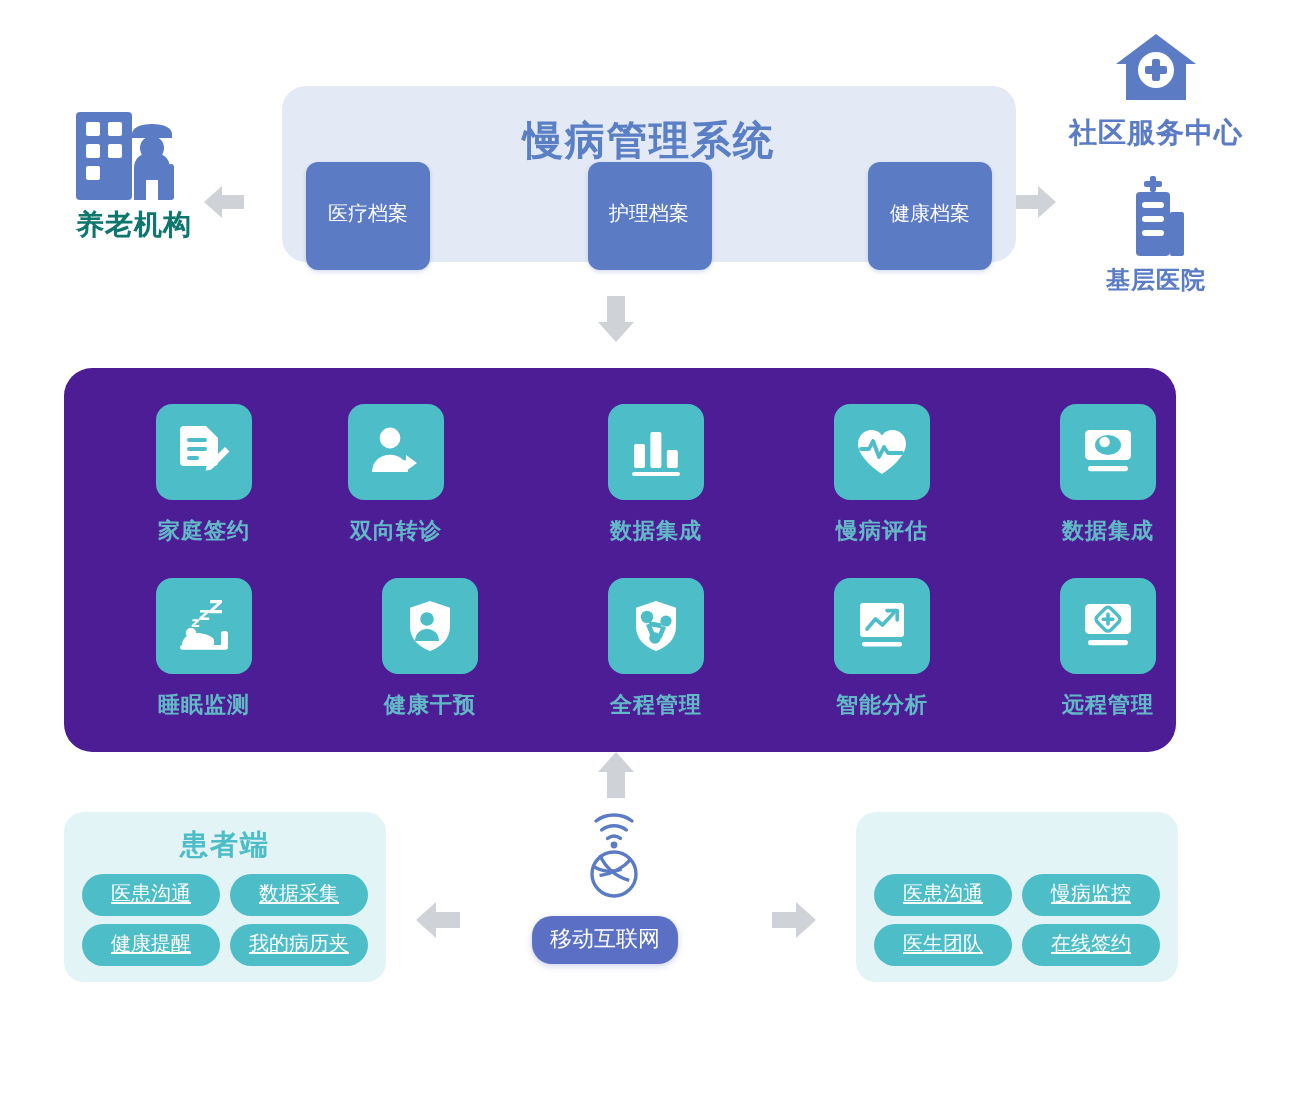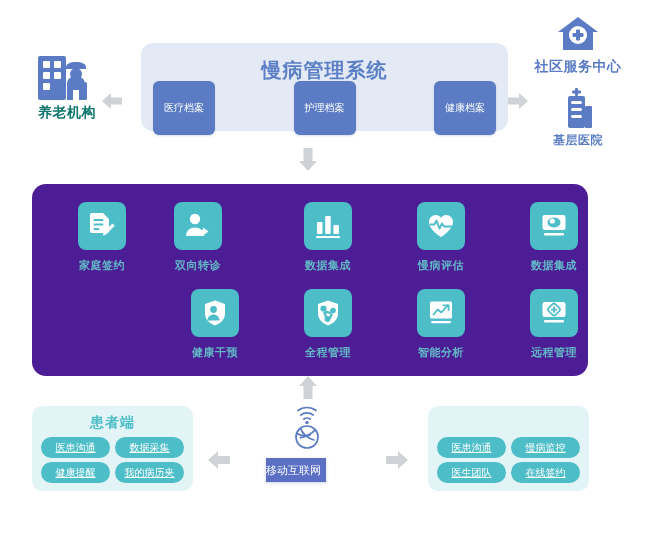--- a/index.html
+++ b/index.html
@@ -103,23 +103,23 @@
   }
   .chip{
     width:69px;height:21px;line-height:21px;text-align:center;
     background:#4dbdc8;color:#ffffff;border-radius:11px;
     font-size:10px;white-space:nowrap;text-decoration:underline;
   }
 
   #internet-block{position:absolute;left:262px;top:404px;width:90px;height:86px;}
   #internet-block .ico{position:absolute;left:25px;top:0;width:40px;height:48px;}
   #internet-pill{
-    position:absolute;left:4px;top:54px;width:60px;height:24px;
-    line-height:24px;text-align:left;
-    background:#5b6fc4;color:#ffffff;border-radius:0;font-size:11px;
+    position:absolute;left:4px;top:54px;width:73px;height:24px;
+    line-height:24px;text-align:center;
+    background:#5b6fc4;color:#ffffff;border-radius:10px;font-size:11px;
     box-shadow:0 1px 3px rgba(80,100,190,.3);
   }
 </style>
 </head>
 <body>
 
 <div class="stage">
 
   <div id="left-entity">
     <div class="ico">
@@ -273,20 +273,36 @@
             </g>
             <g fill="#4dbdc8">
               <ellipse cx="15" cy="11.5" rx="6.5" ry="5"></ellipse>
             </g>
             <circle cx="13.3" cy="10" r="2.6" fill="#ffffff"></circle>
           </svg>
         </div>
         <div class="cap">数据集成</div>
       </div>
 
+      <div class="svc" style="left:24px;top:105px;">
+        <div class="tile">
+          <svg width="30" height="30" viewBox="0 0 30 30" aria-hidden="true">
+            <g fill="#ffffff">
+              <path d="M18 2h6v1.4l-4 3.6h4V8.6h-6.4V7.2l4-3.6h-3.6z"></path>
+              <path d="M13 7h4.6v1.1l-3 2.7h3v1.2h-5v-1.1l3-2.7H13z"></path>
+              <path d="M9.2 11.6h3.4v.9l-2.2 2h2.2v1H8.8v-.9l2.2-2H9.2z"></path>
+              <circle cx="8.5" cy="18.5" r="2.6"></circle>
+              <path d="M4 24.5c0-3.4 3.2-6 7.5-6 3.6 0 6.8 1.2 8.5 3.1V24.5z"></path>
+              <rect x="3" y="24.5" width="24" height="2.4" rx="1.2"></rect>
+              <rect x="23.5" y="17.5" width="3.5" height="8" rx="1.4"></rect>
+            </g>
+          </svg>
+        </div>
+        <div class="cap">睡眠监测</div>
+      </div>
 
       <div class="svc" style="left:137px;top:105px;">
         <div class="tile">
           <svg width="30" height="30" viewBox="0 0 30 30" aria-hidden="true">
             <path d="M15 2.5l10 3.4v9.4c0 6-4.2 10.2-10 12.2-5.8-2-10-6.2-10-12.2V5.9z" fill="#ffffff"></path>
             <g fill="#4dbdc8">
               <circle cx="13.5" cy="11.5" r="3.4"></circle>
               <path d="M7.5 22.5c0-3.6 2.7-6 6-6s6 2.4 6 6z"></path>
             </g>
             <g fill="#ffffff" stroke="#4dbdc8" stroke-width="0">

